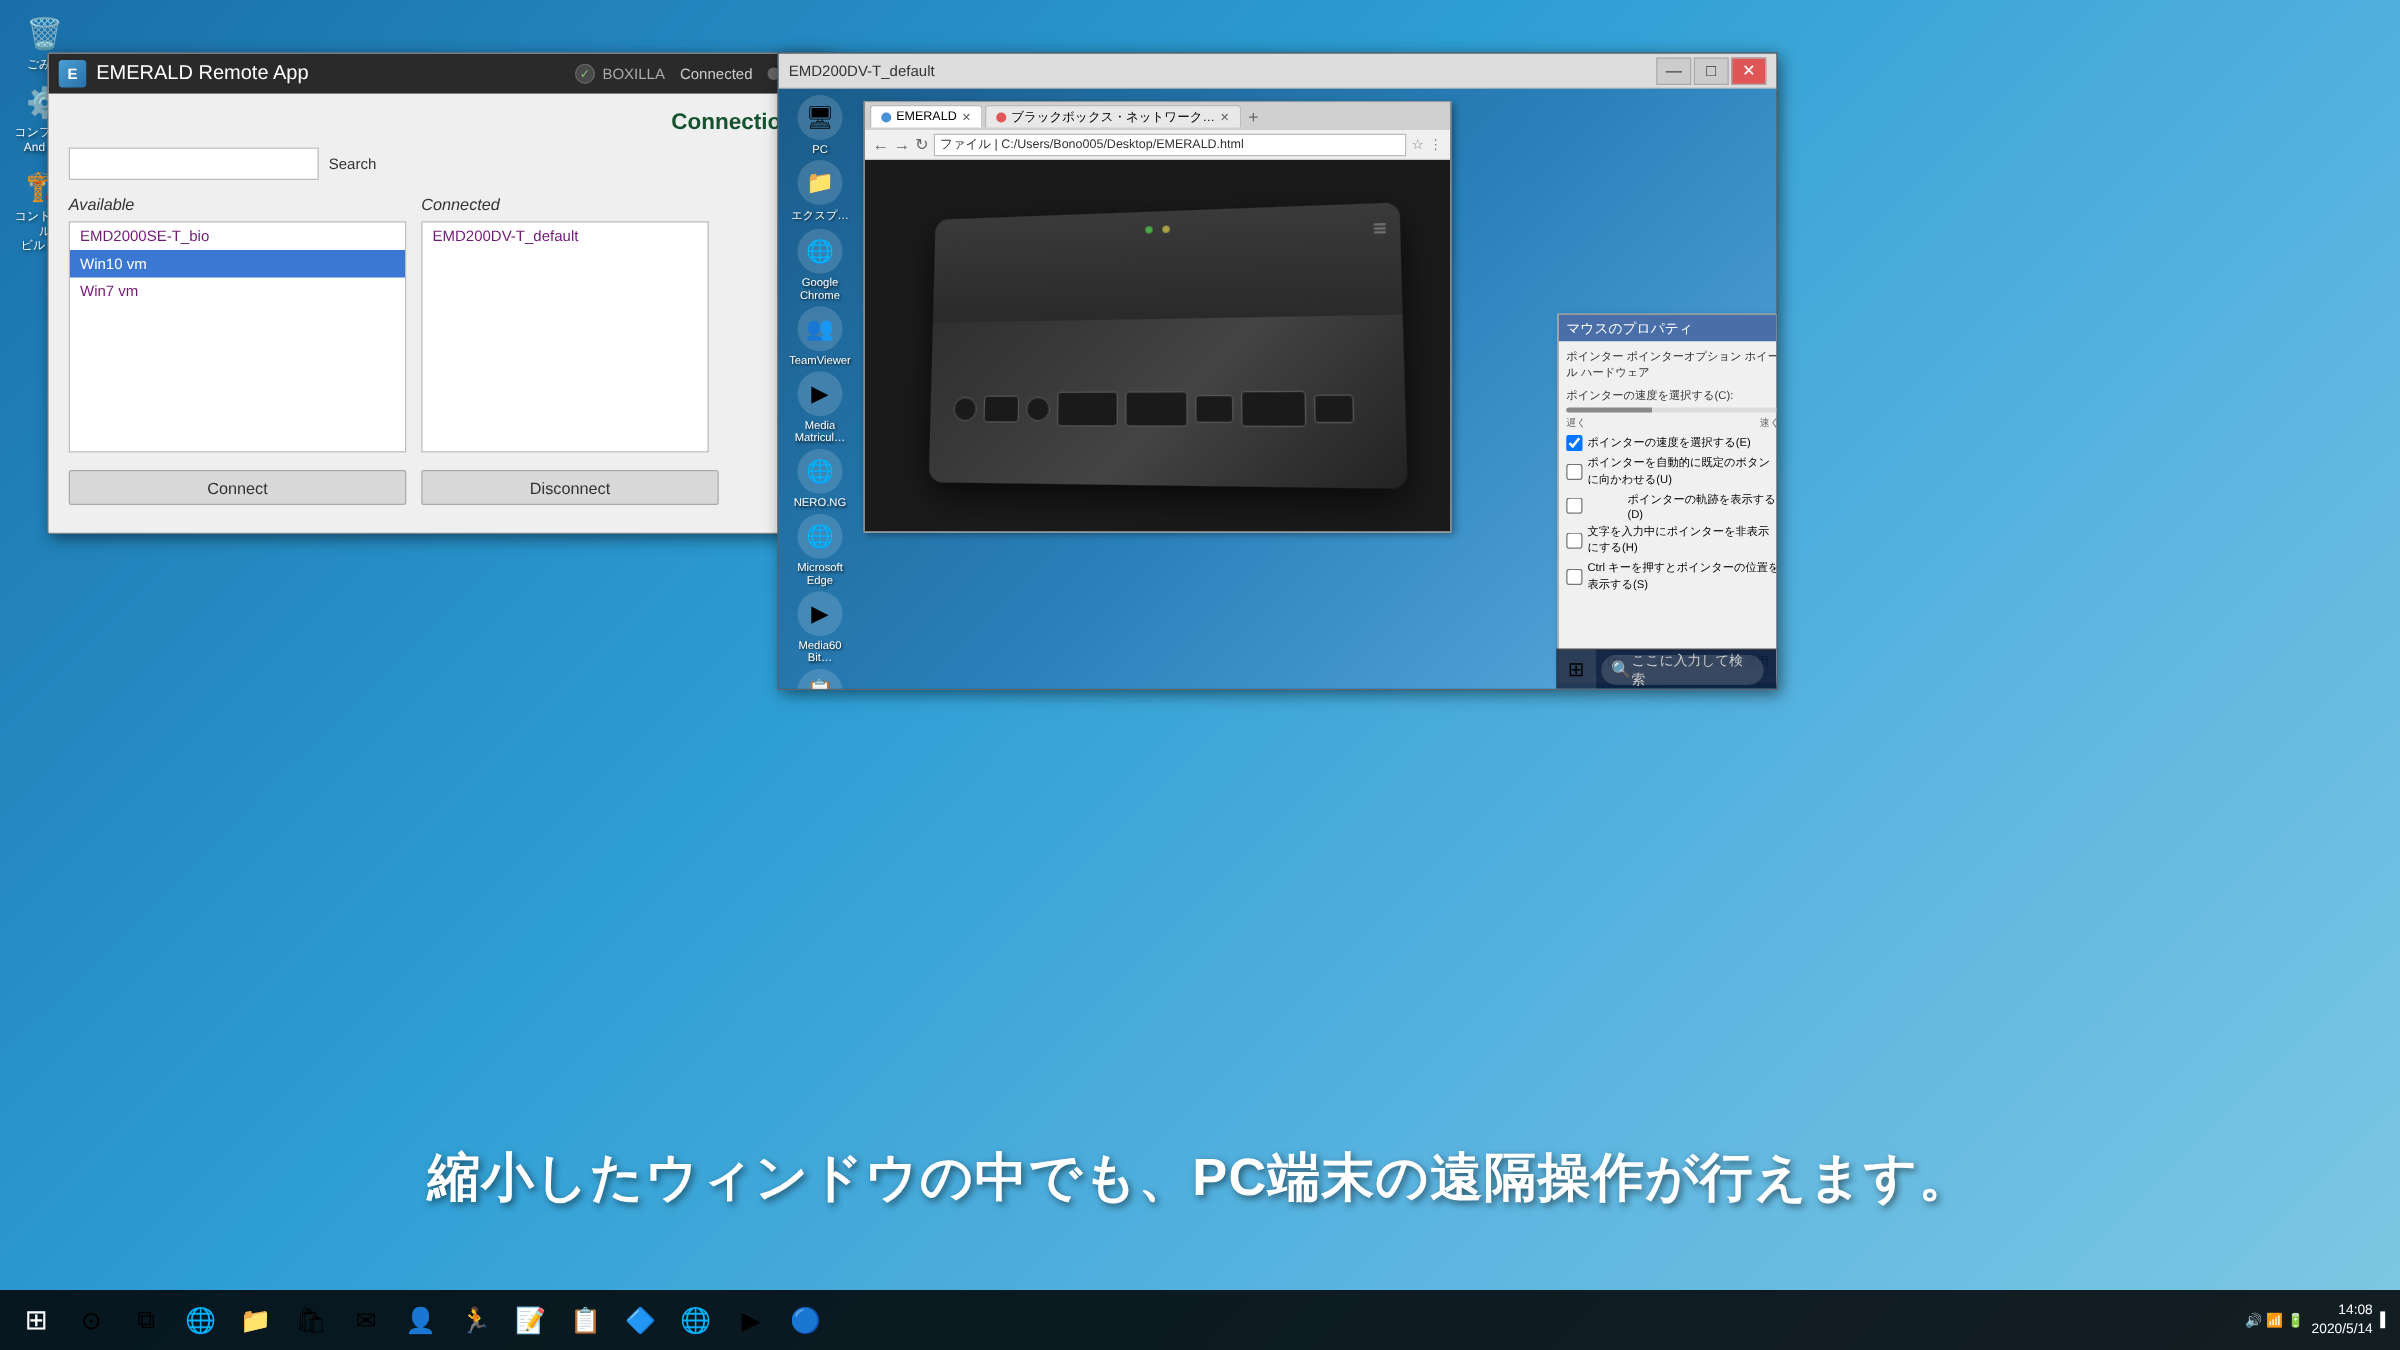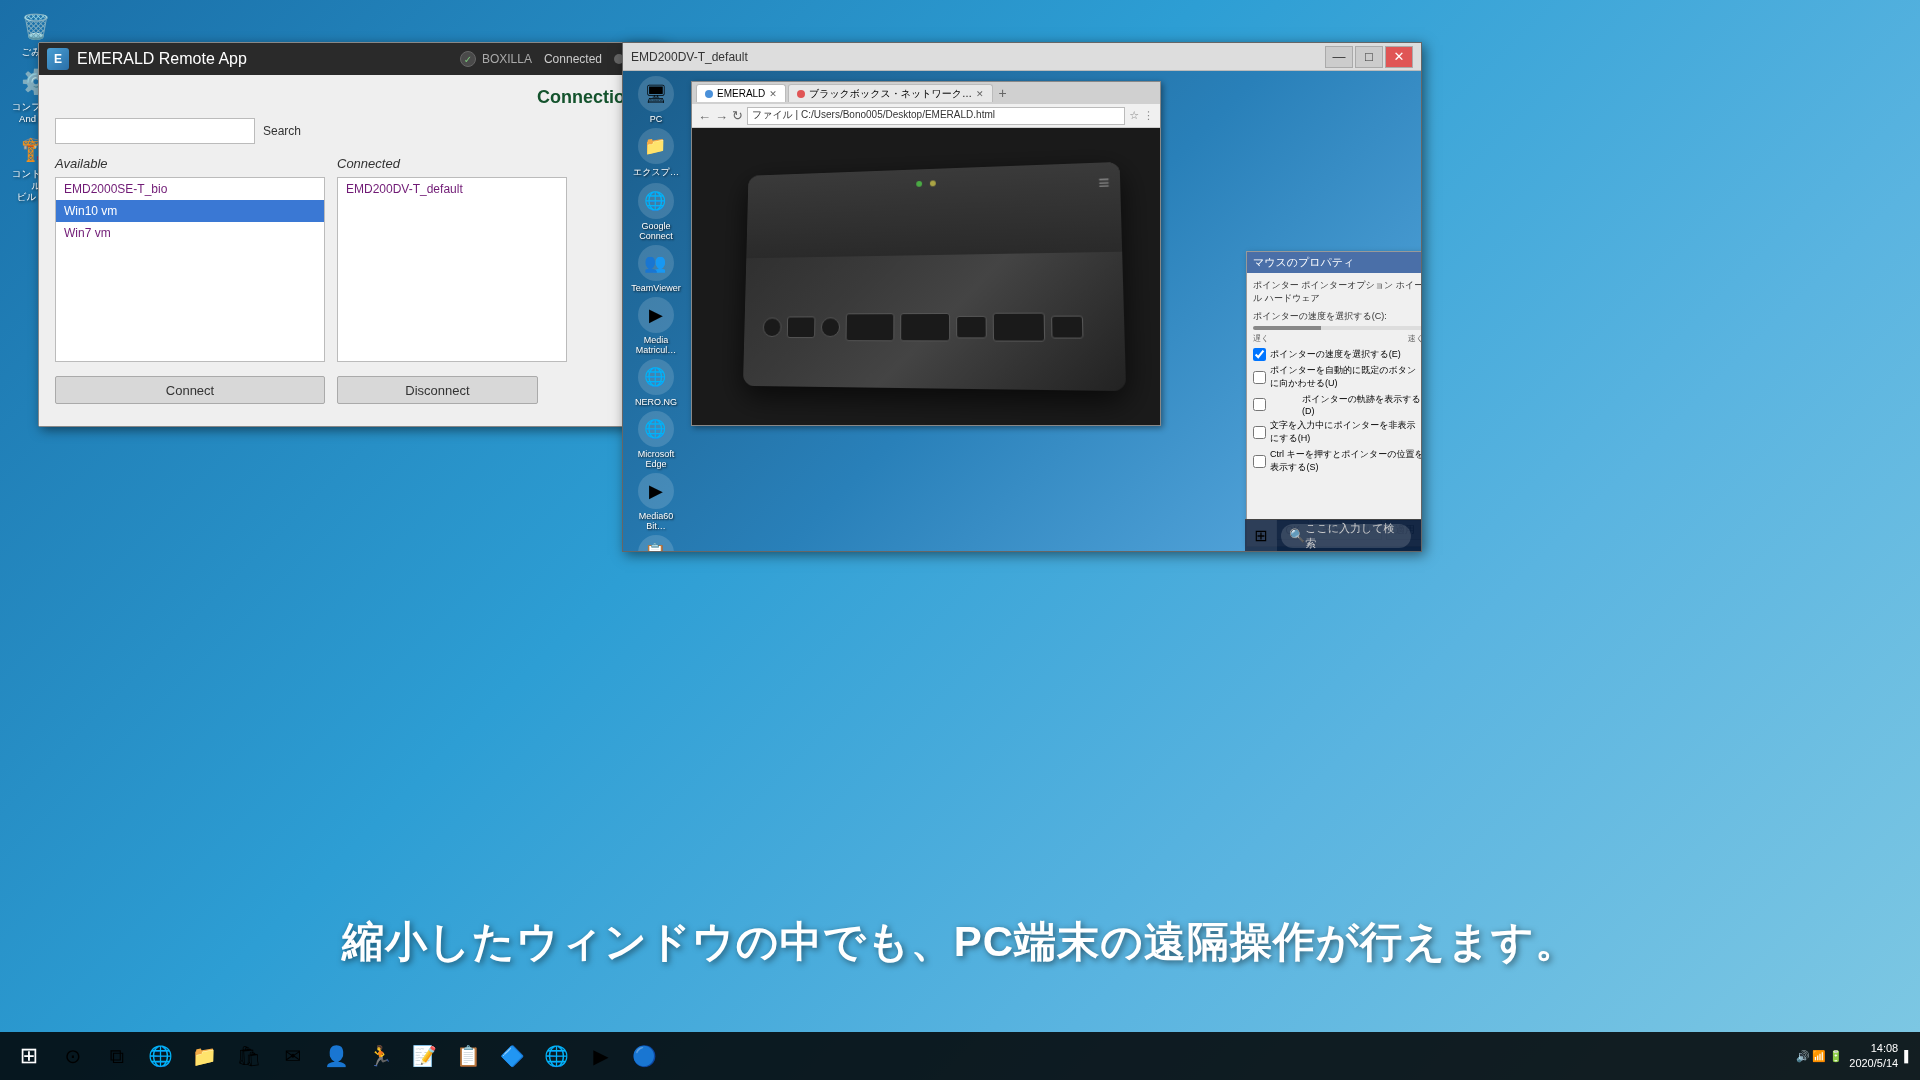--- a/index.html
+++ b/index.html
@@ -223,21 +223,21 @@
       height: 28px;
       background: #d8d8d8;
       border: 1px solid #aaa;
       font-size: 13px;
       color: #333;
       cursor: pointer;
       border-radius: 2px;
     }
 
     .disconnect-btn {
-      width: 201px;
+      width: 238px;
       height: 28px;
       background: #d8d8d8;
       border: 1px solid #aaa;
       font-size: 13px;
       color: #333;
       cursor: pointer;
       border-radius: 2px;
     }
 
     
@@ -762,21 +762,21 @@
         <div class="sidebar-icon">
           <div class="sidebar-icon-circle">🖥</div>
           <span class="sidebar-icon-label">PC</span>
         </div>
         <div class="sidebar-icon">
           <div class="sidebar-icon-circle">📁</div>
           <span class="sidebar-icon-label">エクスプ…</span>
         </div>
         <div class="sidebar-icon">
           <div class="sidebar-icon-circle">🌐</div>
-          <span class="sidebar-icon-label">Google Connect</span>
+          <span class="sidebar-icon-label">Google Chrome</span>
         </div>
         <div class="sidebar-icon">
           <div class="sidebar-icon-circle">👥</div>
           <span class="sidebar-icon-label">TeamViewer</span>
         </div>
         <div class="sidebar-icon">
           <div class="sidebar-icon-circle">▶</div>
           <span class="sidebar-icon-label">Media<br>Matricul…</span>
         </div>
         <div class="sidebar-icon">

